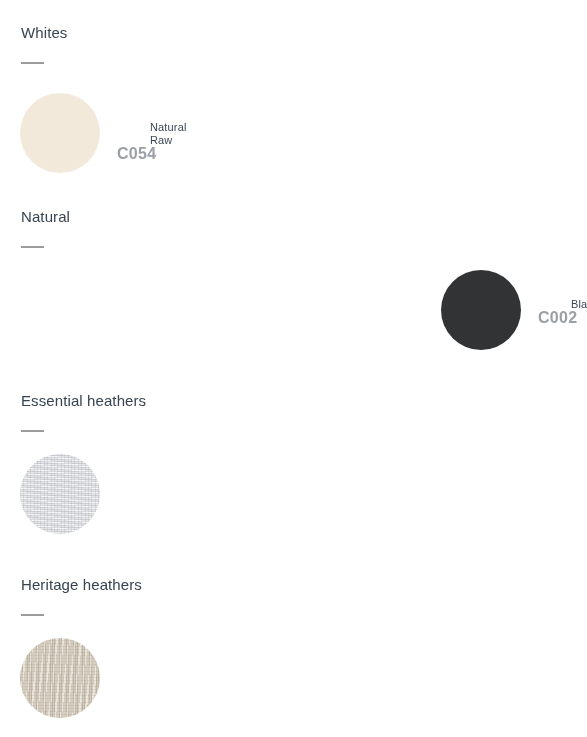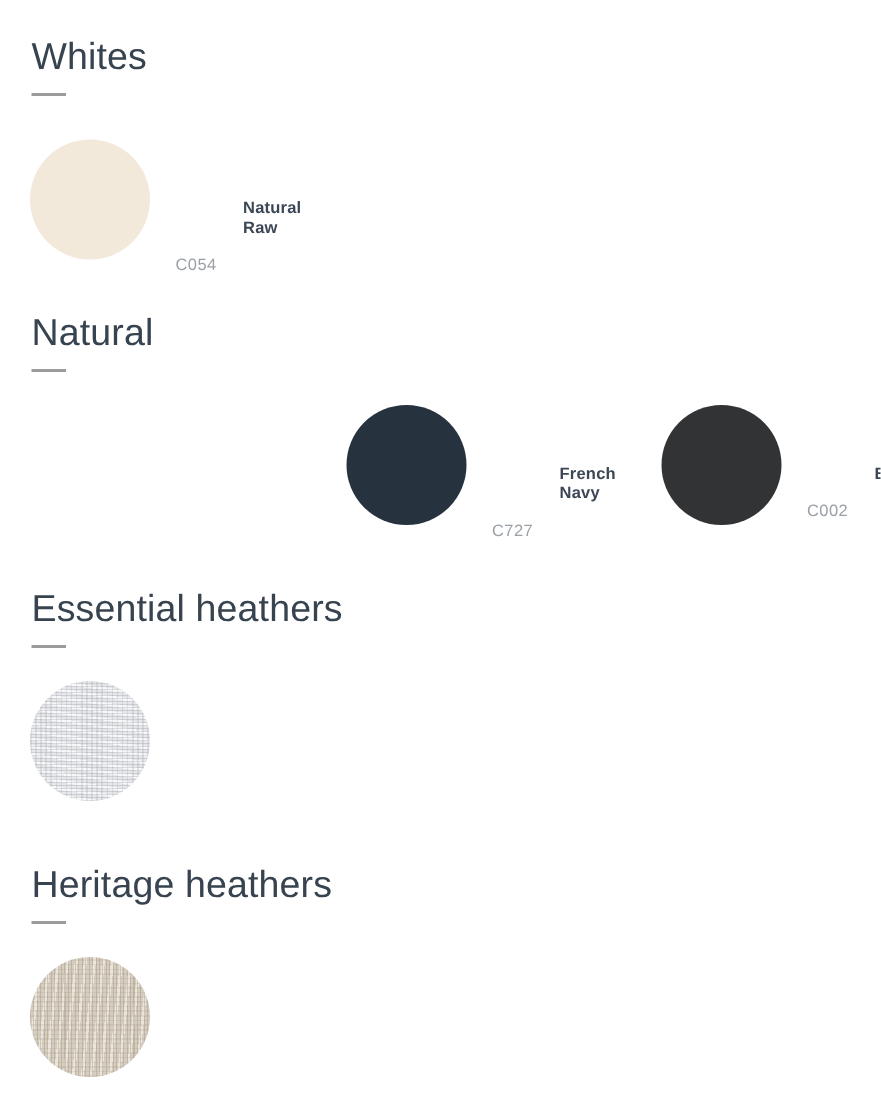--- a/index.html
+++ b/index.html
@@ -28,21 +28,21 @@
     position: absolute;
     left: 0;
     width: 587px;
   }
 
   .section-heading {
     position: absolute;
     left: 21px;
     top: 0;
     margin: 0;
-    font-size: 25px;
+    font-size: 15px;
     font-weight: 400;
     letter-spacing: 0.1px;
     color: #37434f;
     white-space: nowrap;
   }
 
   .section-rule {
     position: absolute;
     left: 21px;
     width: 23px;
@@ -128,33 +128,33 @@
   }
 
   .swatch-label {
     position: absolute;
     left: 117px;
     top: 28px;
     width: 92px;
   }
 
   .swatch-name {
-    margin: 12px;
+    margin: 0;
     font-size: 11px;
-    font-weight: 700;
+    font-weight: 400;
     line-height: 13px;
     color: #3b4754;
     letter-spacing: 0.15px;
     padding-left: 33px;
   }
 
   .swatch-code {
     margin: 0;
-    font-size: 11px;
-    font-weight: 400;
+    font-size: 16px;
+    font-weight: 700;
     line-height: 13px;
     color: #9aa0a6;
     letter-spacing: 0.3px;
   }
 
   
   .swatch-label.lines-2 { top: 28px; }
   .swatch-label.lines-3 { top: 21px; }
 </style>
 </head>
@@ -177,27 +177,20 @@
     </div>
   </div>
 
   <div class="section" style="top:208px;">
     <h2 class="section-heading">Natural</h2>
     <div class="section-rule" style="top:38px;"></div>
 
     <div class="swatch-row" style="top:62px;">
 
 
-      <div class="swatch" style="left:211px;">
-        <div class="swatch-circle" style="background-color:#27323f;"></div>
-        <div class="swatch-label lines-2">
-          <p class="swatch-name">French Navy</p>
-          <p class="swatch-code">C727</p>
-        </div>
-      </div>
 
       <div class="swatch" style="left:421px;">
         <div class="swatch-circle" style="background-color:#313335;"></div>
         <div class="swatch-label lines-2">
           <p class="swatch-name">Black</p>
           <p class="swatch-code">C002</p>
         </div>
       </div>
 
     </div>

